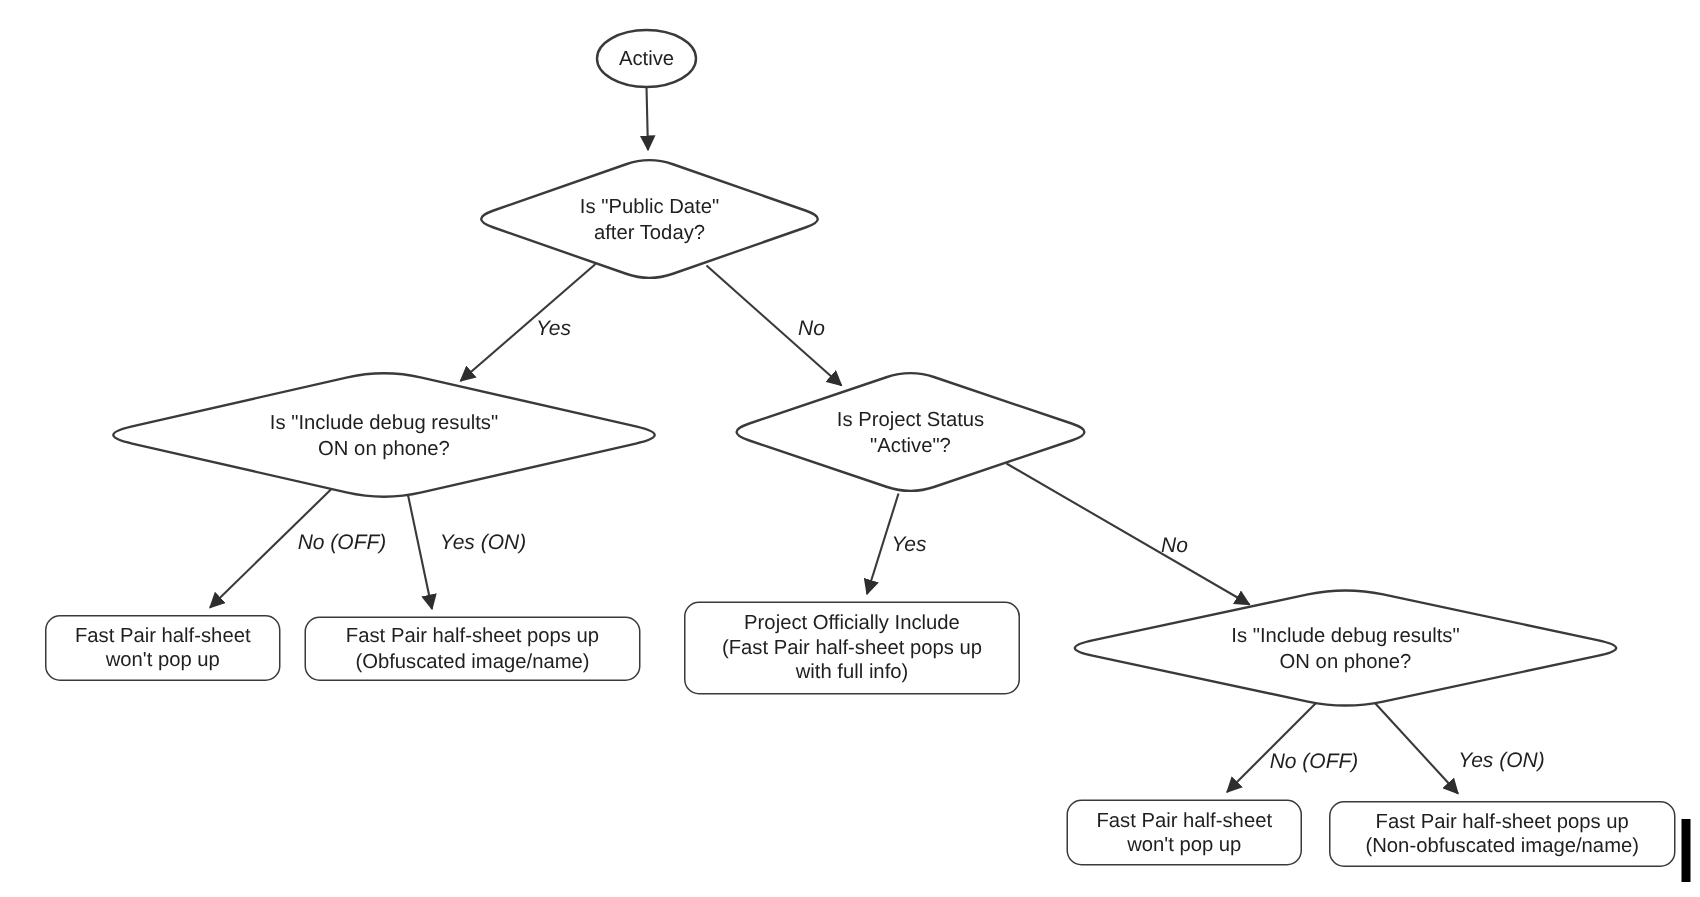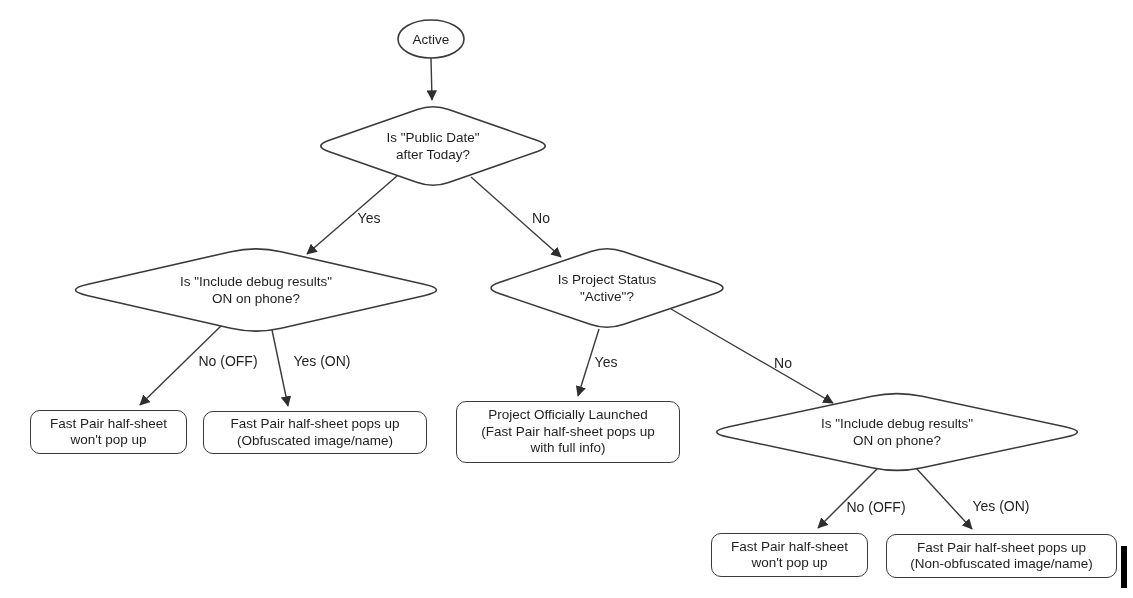--- a/index.html
+++ b/index.html
@@ -25,20 +25,21 @@
     font-size: 13.5px;
     line-height: 17px;
     pointer-events: none;
   }
   .edge-label {
     position: absolute;
     transform: translate(-50%, -50%);
     font-size: 14px;
     white-space: nowrap;
     background: transparent;
+    font-style: italic;
   }
   .box {
     position: absolute;
     box-sizing: border-box;
     border: 1.6px solid #3a3a3a;
     border-radius: 10px;
     background: #ffffff;
     display: flex;
     align-items: center;
     justify-content: center;
@@ -98,21 +99,21 @@
 
   <div class="node-label" style="left:897px; top:432px; width:260px;">Is "Include debug results"
 ON on phone?</div>
 
   <div class="box" style="left:30px; top:410px; width:157px; height:44px;">Fast Pair half-sheet
 won't pop up</div>
 
   <div class="box" style="left:203px; top:411px; width:224px; height:43px;">Fast Pair half-sheet pops up
 (Obfuscated image/name)</div>
 
-  <div class="box" style="left:456px; top:401px; width:224px; height:62px;">Project Officially Launched
+  <div class="box" style="left:456px; top:401px; width:224px; height:62px;">Project Officially Include
 (Fast Pair half-sheet pops up
 with full info)</div>
 
   <div class="box" style="left:711px; top:533px; width:157px; height:44px;">Fast Pair half-sheet
 won't pop up</div>
 
   <div class="box" style="left:886px; top:534px; width:231px; height:44px;">Fast Pair half-sheet pops up
 (Non-obfuscated image/name)</div>
 
   <div class="edge-label" style="left:369px; top:218px;">Yes</div>

